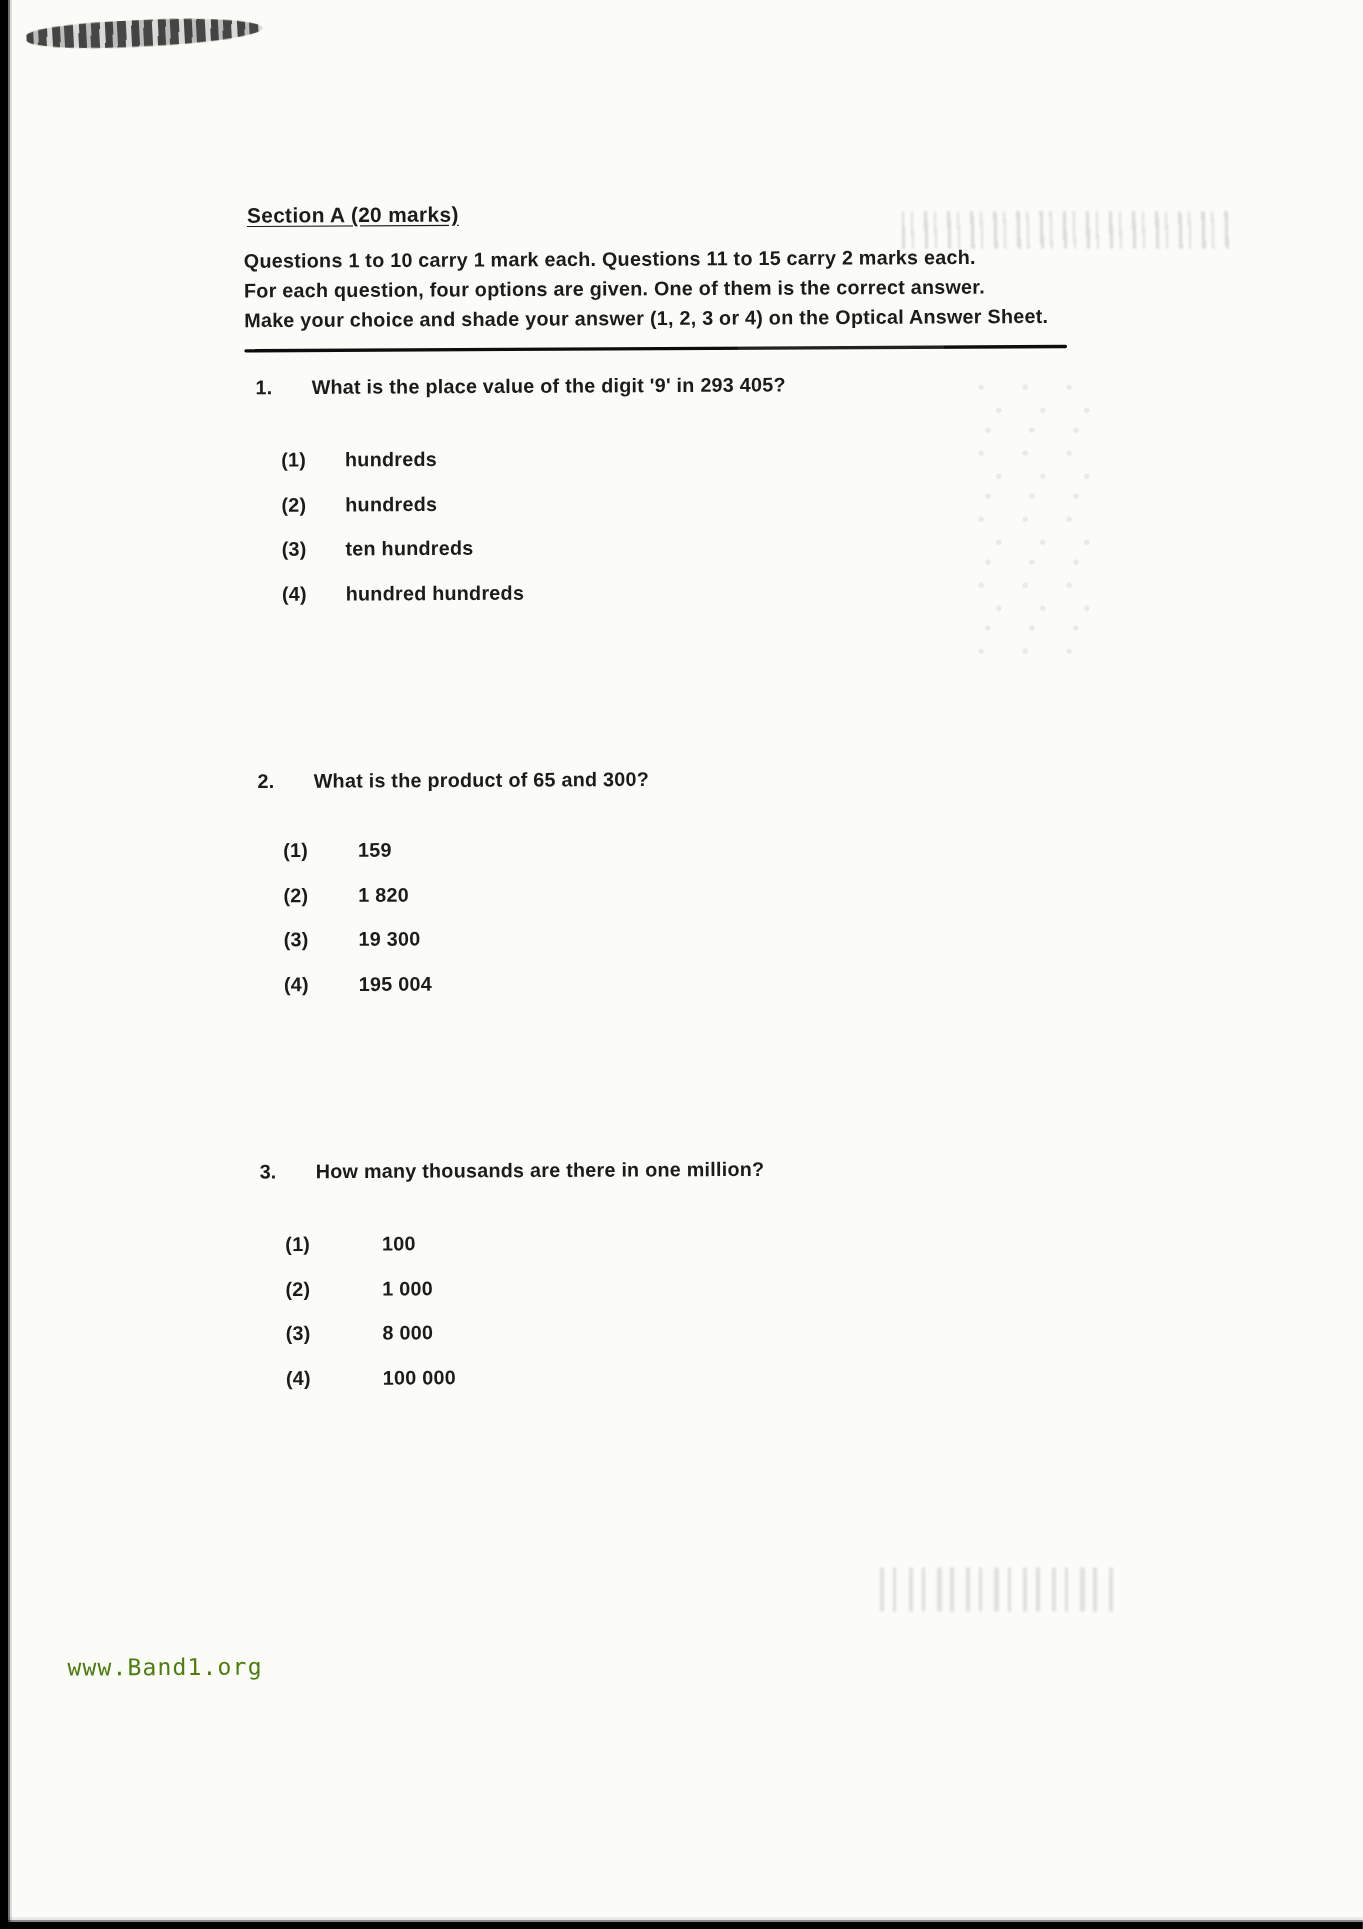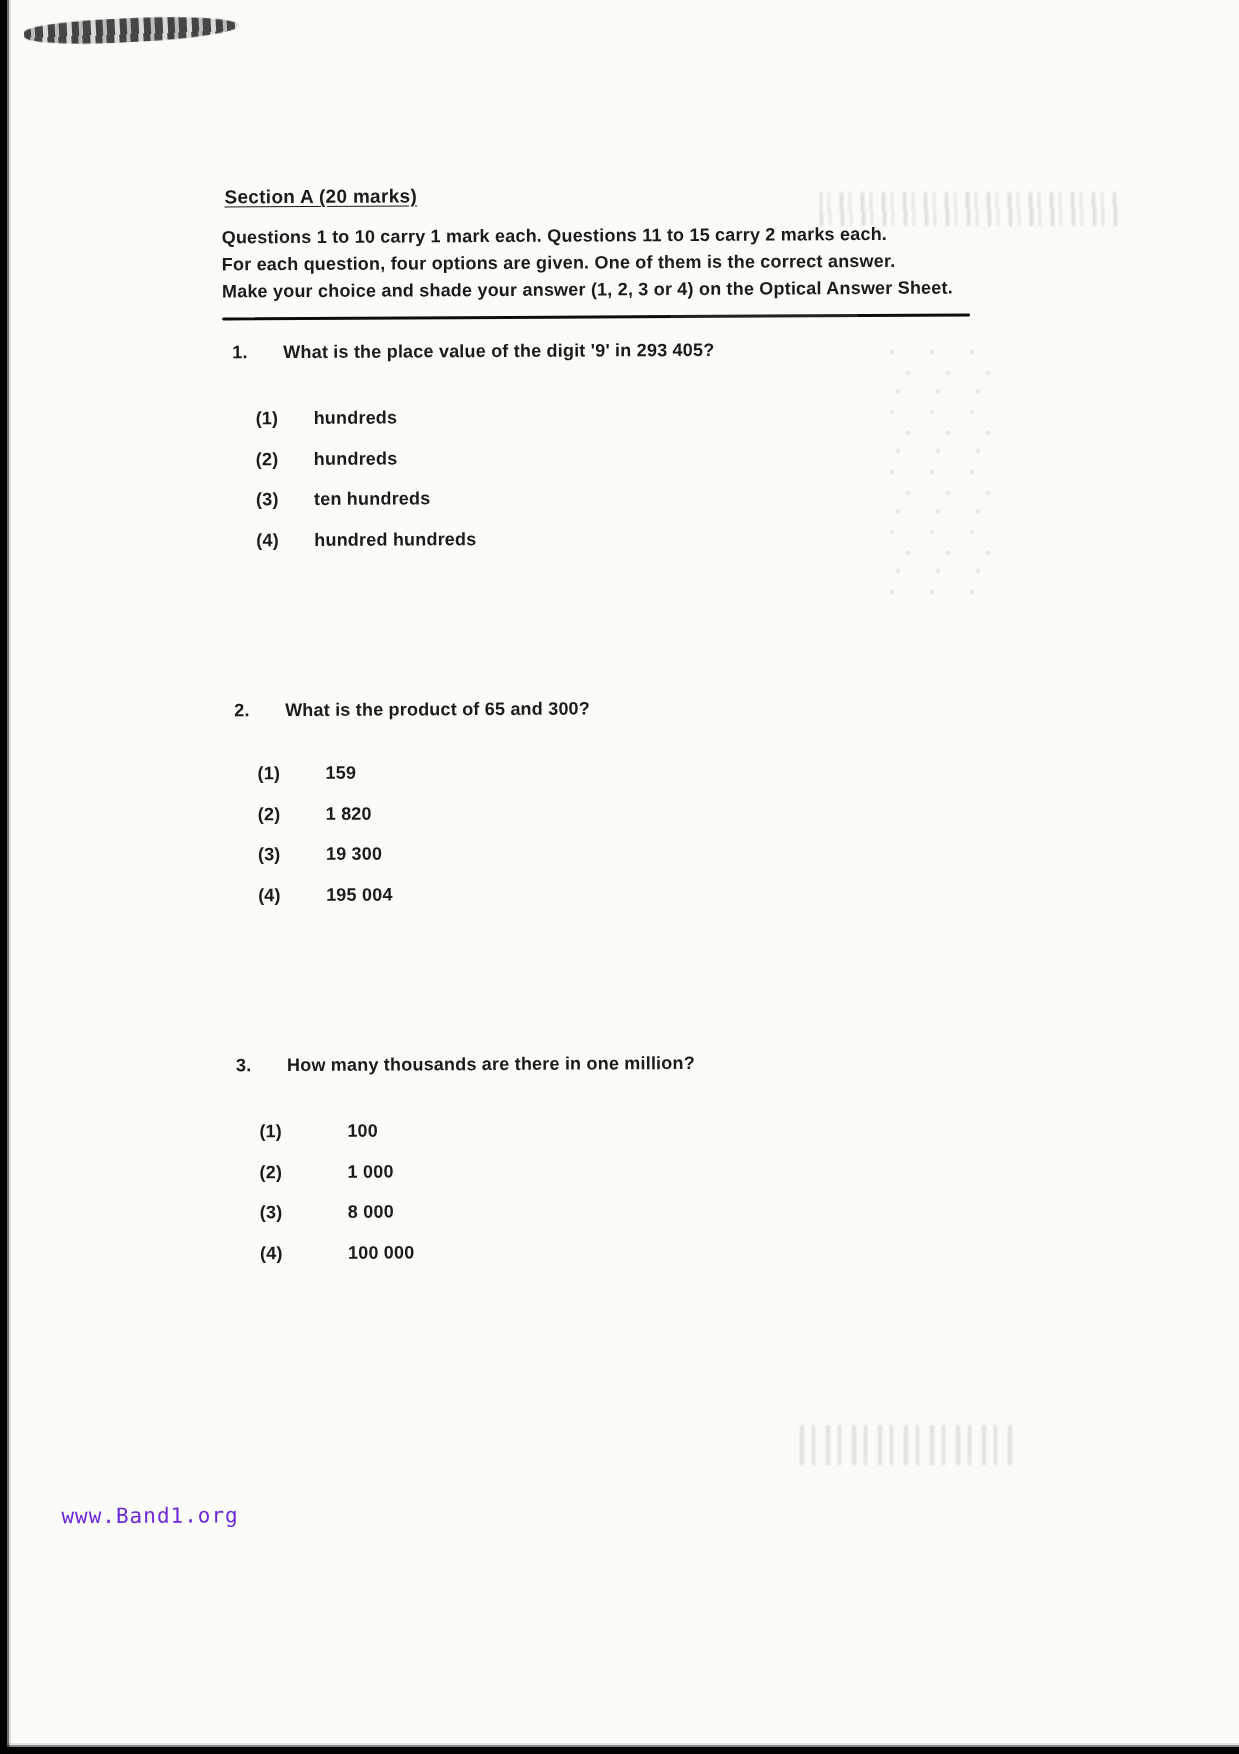--- a/index.html
+++ b/index.html
@@ -79,21 +79,21 @@
   .q-num { width:51px; flex:0 0 51px; }
   .q-text { flex:1; }
   .options { padding-left:23px; }
   .option { display:flex; align-items:flex-start; height:40.5px; }
   .q1 .opt-label { width:58px; flex:0 0 58px; }
   .q2 .opt-label { width:68px; flex:0 0 68px; }
   .q3 .opt-label { width:88px; flex:0 0 88px; }
   .footer {
     position:absolute; left:55px; top:1503px;
     font-family:"DejaVu Sans Mono", monospace;
-    font-size:21px; color:#6d28d9; letter-spacing:1px;
+    font-size:21px; color:#4d7c0f; letter-spacing:1px;
   }
 </style>
 </head>
 <body>
 
 <div class="page">
 
   <div class="smudge-top"></div>
   <div class="noise noise-a"></div>
   <div class="noise noise-b"></div>

